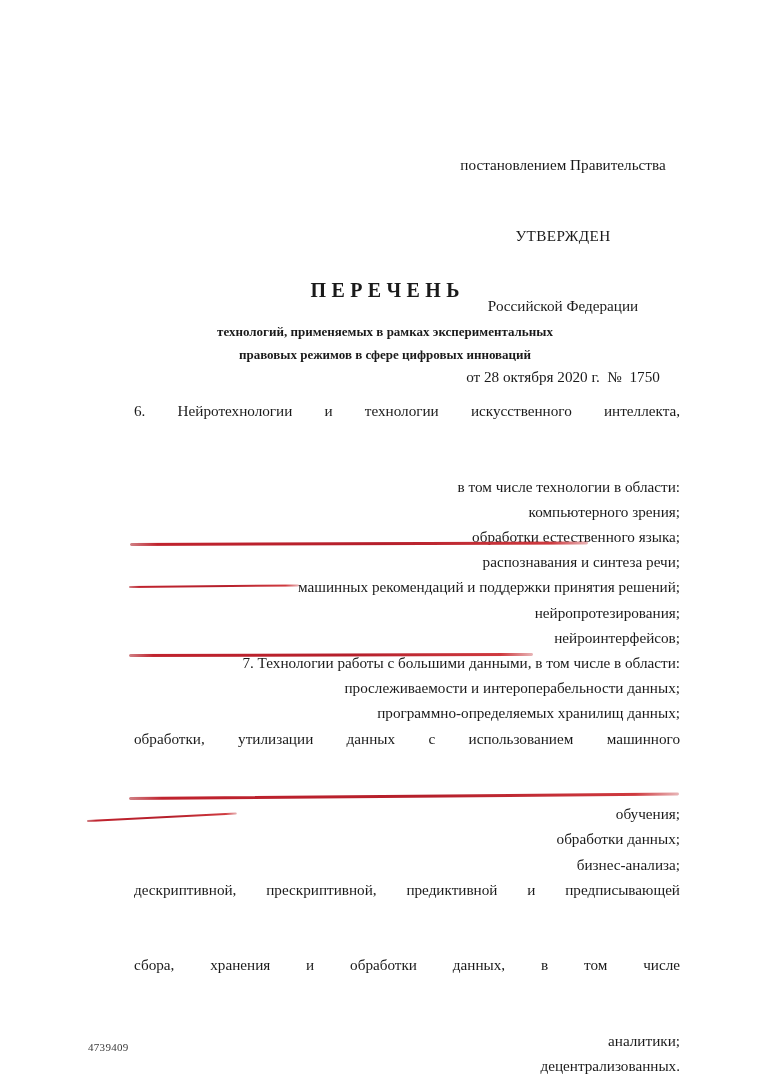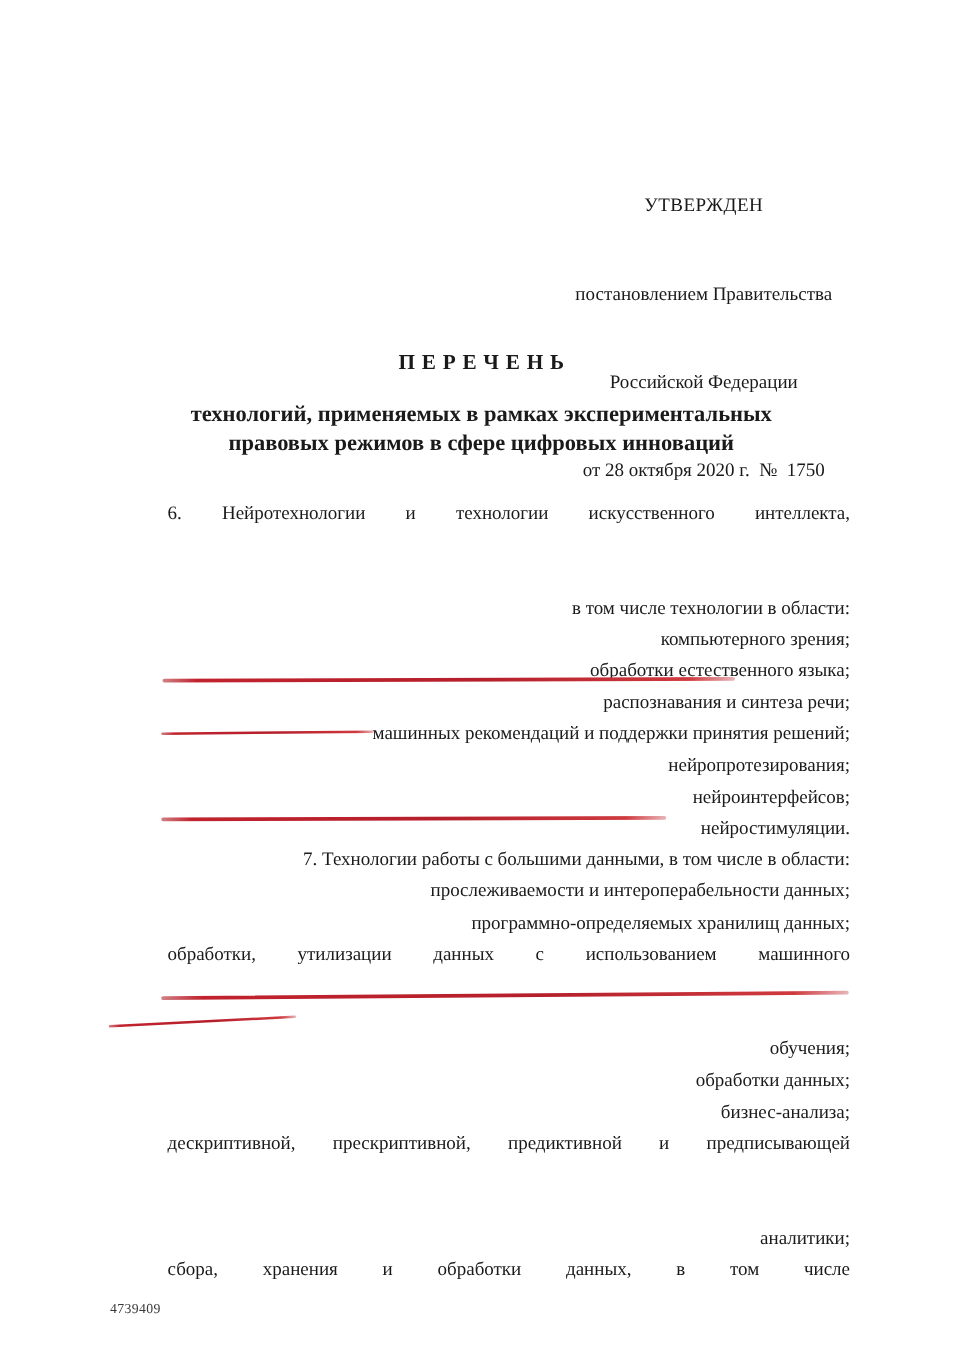--- a/index.html
+++ b/index.html
@@ -40,29 +40,29 @@
 
   
   .title-wrap {
     position: absolute;
     left: 95px;
     top: 280px;
     width: 580px;
     text-align: center;
   }
   .doc-title {
-    font-size: 17px;
+    font-size: 20px;
     font-weight: bold;
     letter-spacing: 5.4px;
     text-indent: 5.4px;
     margin: 0 0 20px 0;
     line-height: 20px;
   }
   .doc-subtitle {
-    font-size: 18px;
+    font-size: 13px;
     font-weight: bold;
     line-height: 23px;
     margin: 0;
   }
   .doc-subtitle .ln { display: block; }
 
   
   .body-text {
     position: absolute;
     left: 83px;
@@ -140,22 +140,22 @@
     font-family: "Liberation Serif", "DejaVu Serif", serif;
     margin-top: 24px;
   }
 </style>
 </head>
 <body>
 
 <div class="page">
 
   <div class="approval">
+    <span class="ln">постановлением Правительства</span>
     <span class="ln ln-1">УТВЕРЖДЕН</span>
-    <span class="ln">постановлением Правительства</span>
     <span class="ln">Российской Федерации</span>
     <span class="ln">от 28 октября 2020 г.  №  1750</span>
   </div>
 
   <div class="title-wrap">
     <h1 class="doc-title">ПЕРЕЧЕНЬ</h1>
     <p class="doc-subtitle">
       <span class="ln">технологий, применяемых в рамках экспериментальных</span>
       <span class="ln">правовых режимов в сфере цифровых инноваций</span>
     </p>
@@ -165,32 +165,31 @@
 
     <p class="blk para"><span>6. Нейротехнологии и технологии искусственного интеллекта,</span><span class="fill"></span></p>
     <p class="blk cont">в том числе технологии в области:</p>
 
     <p class="blk line">компьютерного зрения;</p>
     <p class="blk line">обработки естественного языка;</p>
     <p class="blk line">распознавания и синтеза речи;</p>
     <p class="blk line">машинных рекомендаций и поддержки принятия решений;</p>
     <p class="blk line">нейропротезирования;</p>
     <p class="blk line">нейроинтерфейсов;</p>
-    <p class="blk line">нейростимуляции.</p>
 
     <p class="blk line">7. Технологии работы с большими данными, в том числе в области:</p>
     <p class="blk line">прослеживаемости и интероперабельности данных;</p>
     <p class="blk line">программно-определяемых хранилищ данных;</p>
     <p class="blk para"><span>обработки, утилизации данных с использованием машинного</span><span class="fill"></span></p>
     <p class="blk cont">обучения;</p>
     <p class="blk line">обработки данных;</p>
     <p class="blk line">бизнес-анализа;</p>
     <p class="blk para"><span>дескриптивной, прескриптивной, предиктивной и предписывающей</span><span class="fill"></span></p>
+    <p class="blk para"><span>сбора, хранения и обработки данных, в том числе</span><span class="fill"></span></p>
     <p class="blk cont">аналитики;</p>
-    <p class="blk para"><span>сбора, хранения и обработки данных, в том числе</span><span class="fill"></span></p>
     <p class="blk cont">децентрализованных.</p>
 
   </div>
 
   <div class="ul" style="left:130px; top:543px; width:458px; transform: rotate(-0.18deg);"></div>
 
   <div class="ul thin" style="left:129px; top:586px; width:170px; transform: rotate(-0.55deg);"></div>
 
   <div class="ul" style="left:129px; top:654px; width:404px; transform: rotate(-0.16deg);"></div>
 

